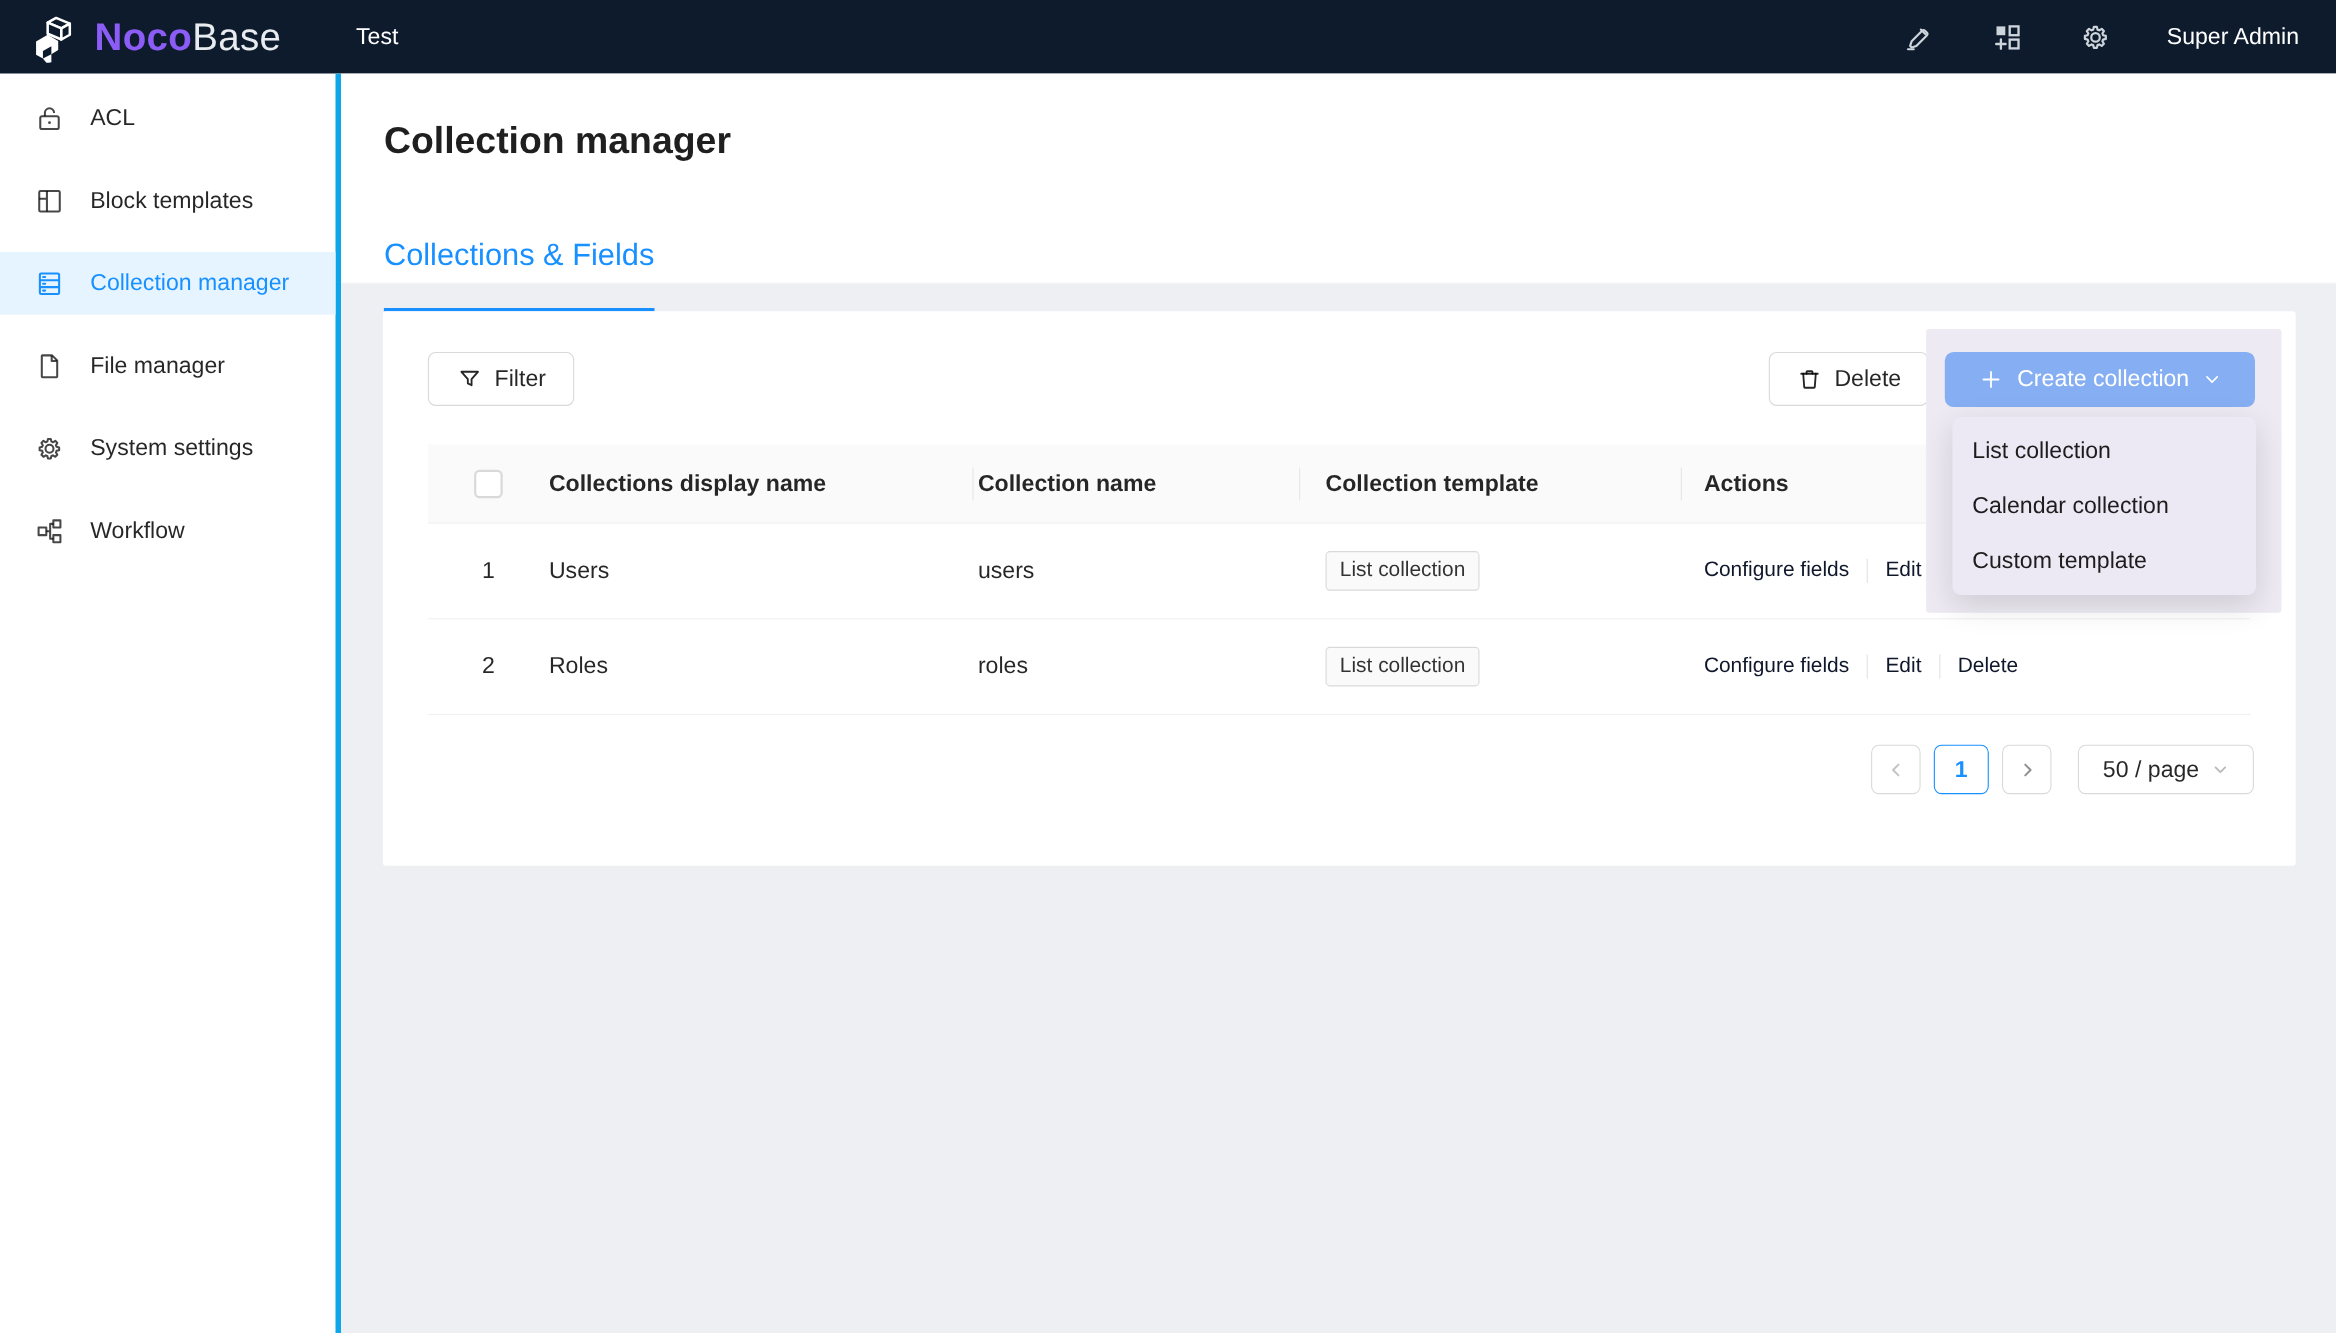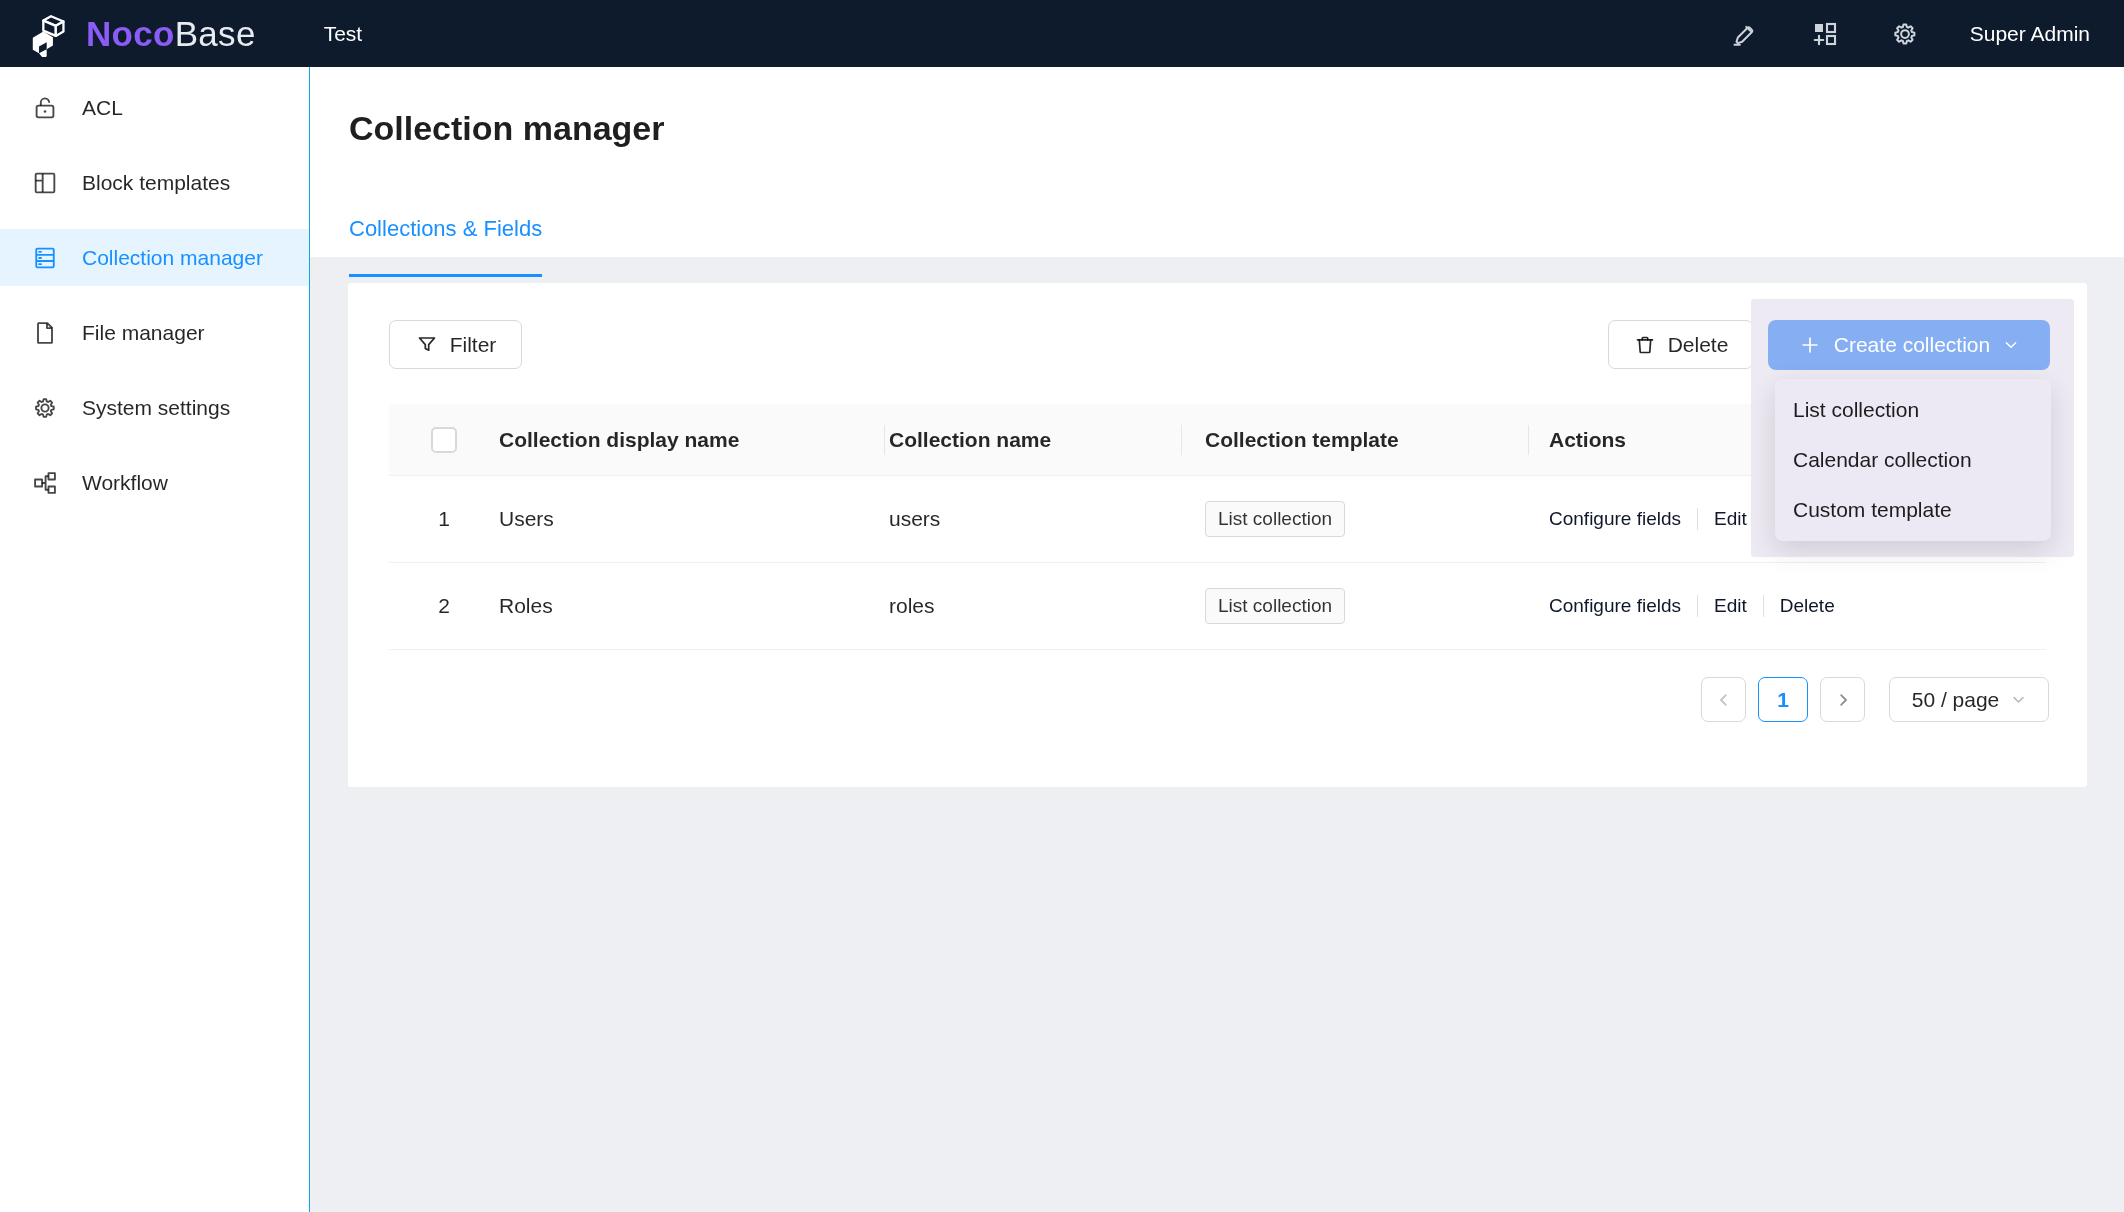--- a/index.html
+++ b/index.html
@@ -26,37 +26,37 @@
   .logo-text .secondary { font-weight: 300; color:#e8ebef; }
   .nav-menu { display:flex; align-items:center; margin-left: 58px; height:100%; }
   .nav-menu-item { font-size: 21px; color:#fff; padding: 0 10px; height:100%; display:flex; align-items:center; cursor:pointer; }
   .navbar-right { margin-left:auto; display:flex; align-items:center; gap: 50px; padding-right: 34px; }
   .nav-icon { width:30px; height:30px; color:#ced4db; cursor:pointer; display:block; }
   .nav-user { font-size: 21px; color:#fff; cursor:pointer; }
 
   
   .sidebar {
     position:absolute; top:67px; left:0; width:310px; bottom:0;
-    background:#fff; border-right:1px solid #0ea5e9; padding-top:12px;
+    background:#fff; border-right:5px solid #0ea5e9; padding-top:12px;
   }
   .side-item {
     height:57px; display:flex; align-items:center; gap:23px;
     padding-left:31px; margin-bottom:18px; font-size:21px;
     color: rgba(0,0,0,0.85); cursor:pointer;
   }
   .side-item .side-icon { width:28px; height:28px; flex:0 0 28px; color: rgba(0,0,0,0.72); display:block; }
   .side-item.active { background:#e6f4ff; color:#1890ff; }
   .side-item.active .side-icon { color:#1890ff; }
 
   
   .main { position:absolute; left:310px; top:67px; right:0; bottom:0; background:#edeff2; }
   .page-header { position:absolute; top:0; left:0; right:0; height:191px; background:#fff; border-bottom:1px solid #f0f0f0; }
   .page-title { position:absolute; left:39px; top:42px; font-size:34px; font-weight:700; color:#1f1f1f; }
   .tab {
-    position:absolute; left:39px; top:149px; font-size:22px; color:#1890ff;
+    position:absolute; left:39px; top:149px; font-size:28px; color:#1890ff;
     padding-bottom:32px; border-bottom:3px solid #1890ff; cursor:pointer;
   }
 
   
   .card { position:absolute; left:38px; top:216px; width:1739px; height:504px; background:#fff; border-radius:3px; }
 
   .btn {
     display:inline-flex; align-items:center; justify-content:center; gap:11px;
     border:1px solid #d9d9d9; border-radius:7px; background:#fff;
     font-size:21px; color:rgba(0,0,0,0.85); cursor:pointer;
@@ -245,21 +245,21 @@
           <path d="M6.3 6.8l.9 12.1a.7.7 0 0 0 .7.6h8.2a.7.7 0 0 0 .7-.6l.9-12.1"></path>
         </svg>
         <span>Delete</span>
       </button>
 
       <div class="table">
         <div class="trow thead">
           <div class="col-sel">
             <div class="checkbox"></div>
           </div>
-          <div class="col-disp cell-text">Collection display name</div>
+          <div class="col-disp cell-text">Collections display name</div>
           <div class="col-name cell-text">Collection name</div>
           <div class="col-tmpl cell-text">Collection template</div>
           <div class="col-act cell-text">Actions</div>
         </div>
 
         <div class="trow tbody-row">
           <div class="col-sel">
             <span class="row-index">1</span>
           </div>
           <div class="col-disp cell-text">Users</div>

